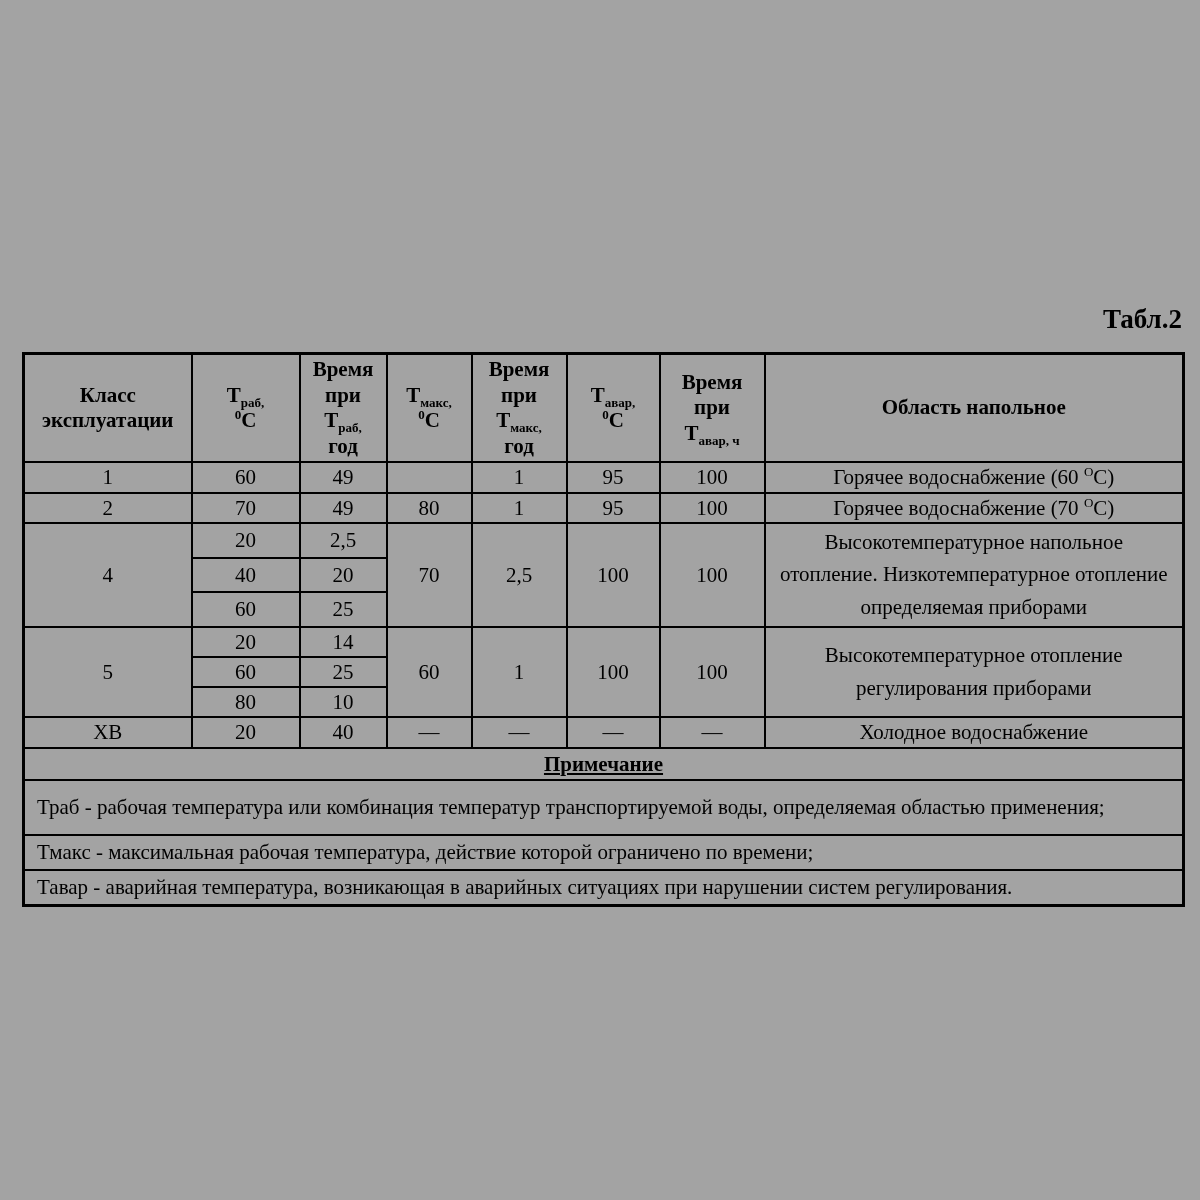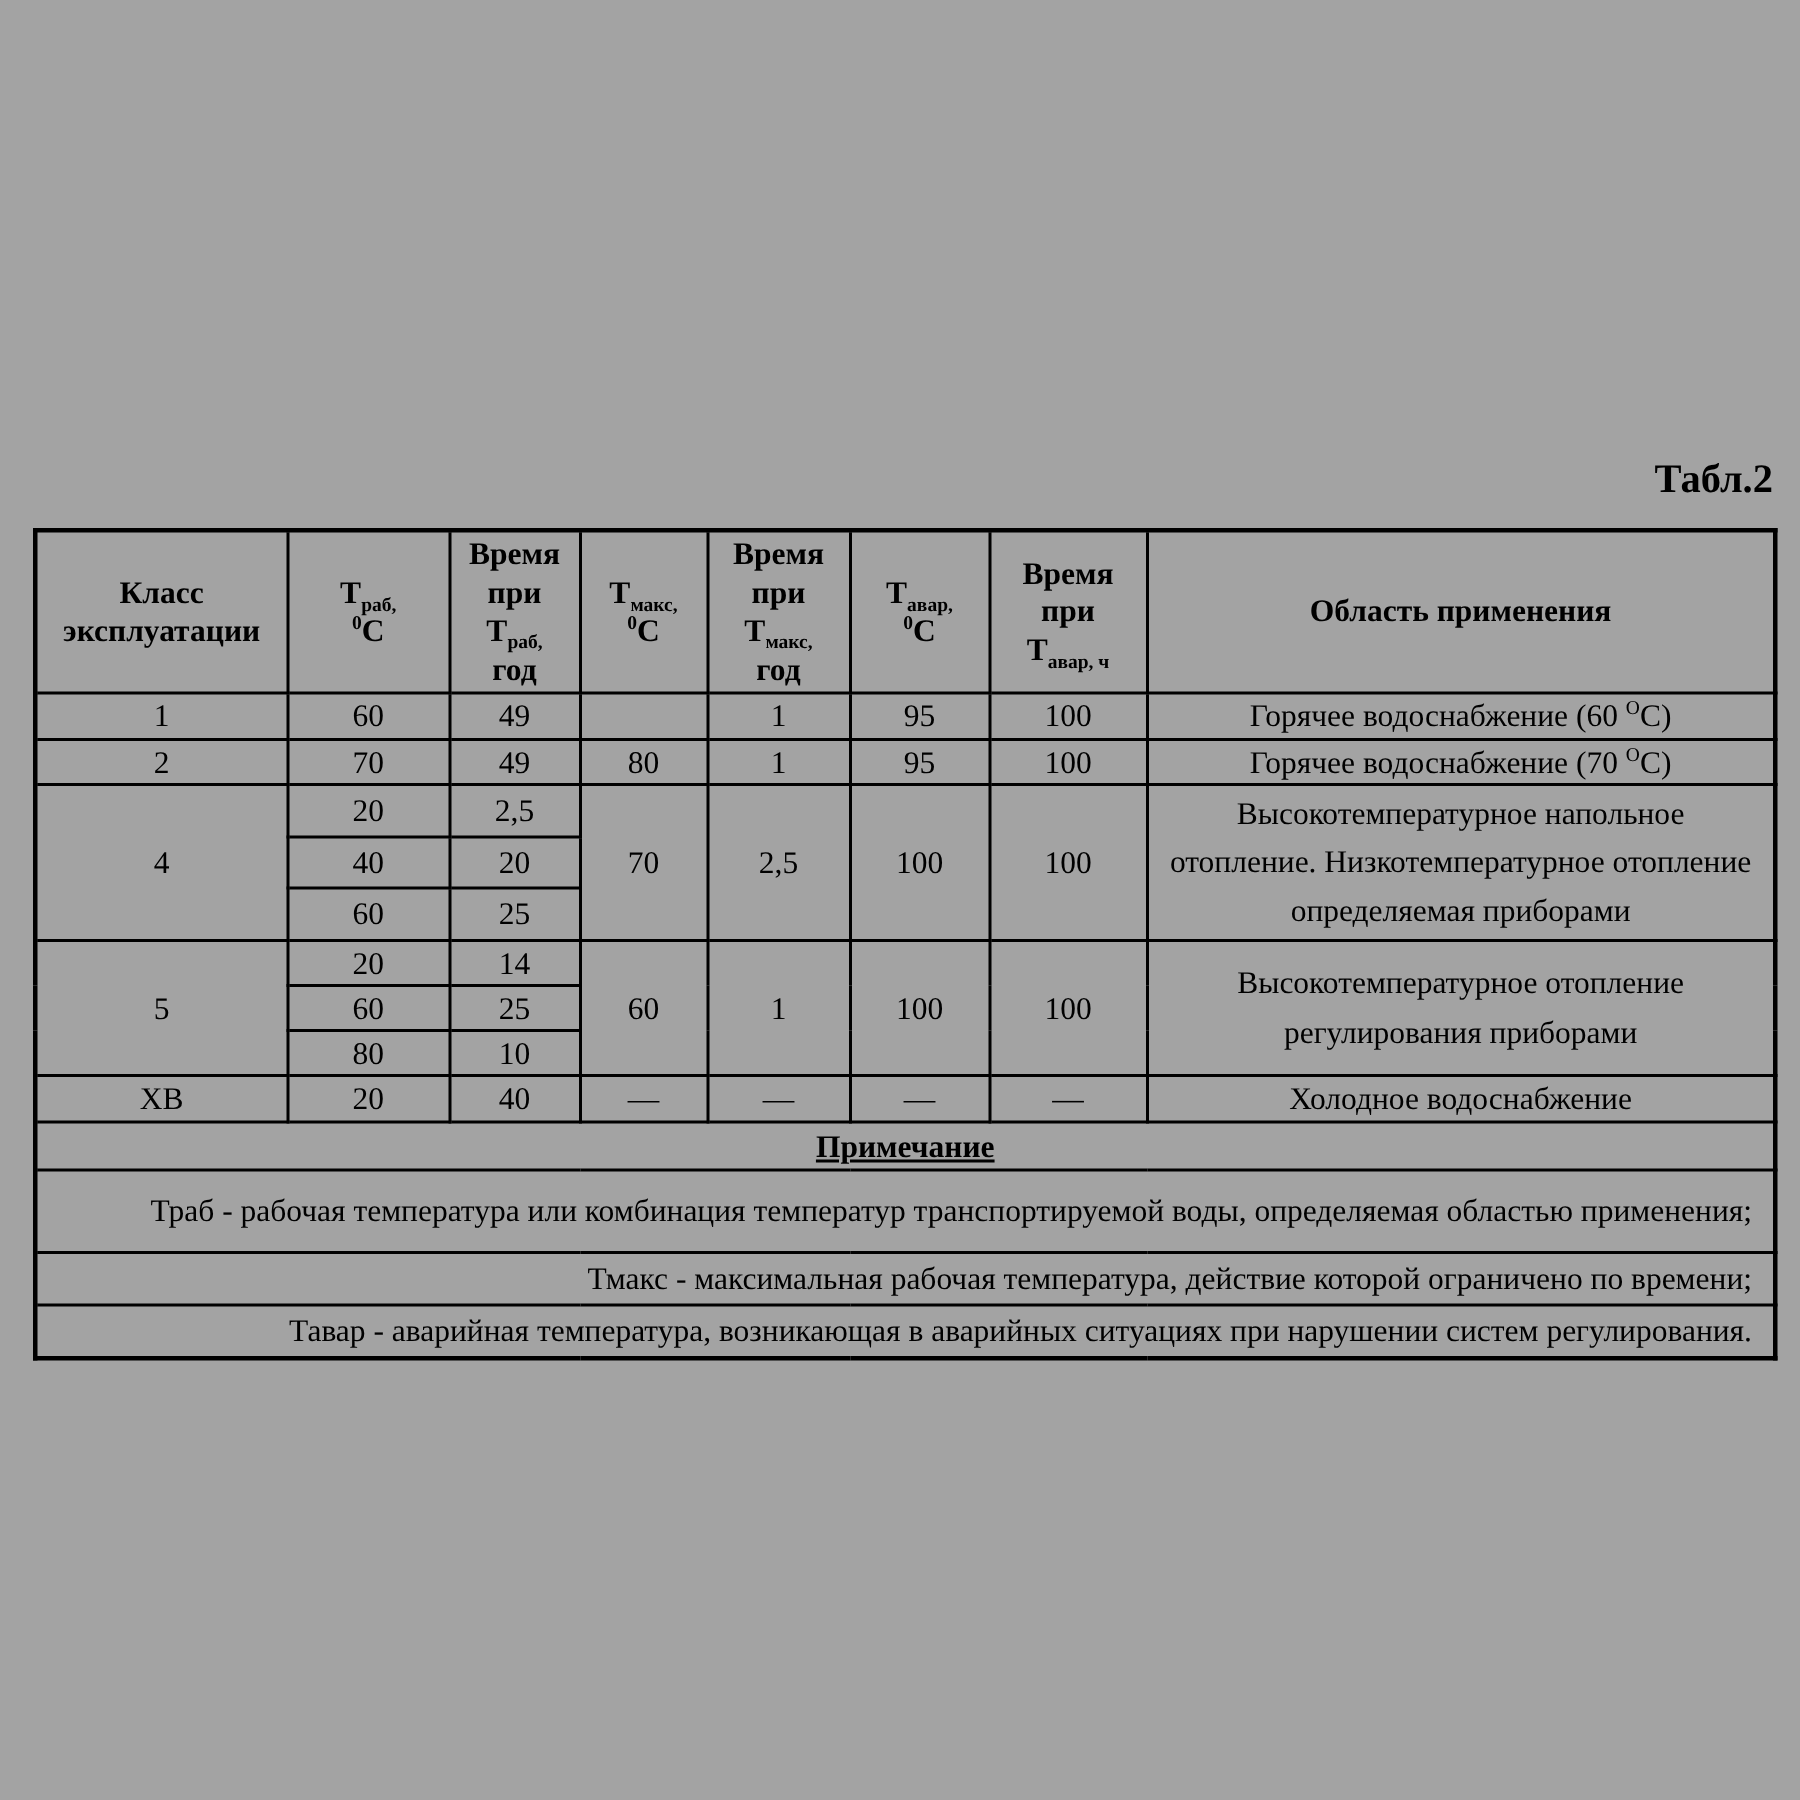--- a/index.html
+++ b/index.html
@@ -44,21 +44,21 @@
     padding:2px 2px;
   }
   table.spec td.area { padding:2px 10px; line-height:1.55; }
   table.spec td.notehdr {
     text-align:center;
     font-weight:bold;
     text-decoration:underline;
     padding:2px 12px;
   }
   table.spec td.note {
-    text-align:right;
+    text-align:left;
     padding:3px 14px 3px 12px;
     line-height:1.3;
   }
   sup { font-size:62%; line-height:0; vertical-align:super; }
   sub { font-size:62%; line-height:0; vertical-align:sub; }
 </style>
 </head>
 <body>
 
 <div class="sheet">
@@ -77,21 +77,21 @@
       </colgroup>
     <tbody>
         <tr style="height: 106px;">
           <th class="hd">Класс<br>эксплуатации</th>
           <th class="hd">Т<sub>раб,</sub><br><sup>0</sup>C</th>
           <th class="hd">Время<br>при<br>Т<sub>раб,</sub><br>год</th>
           <th class="hd">Т<sub>макс,</sub><br><sup>0</sup>C</th>
           <th class="hd">Время<br>при<br>Т<sub>макс,</sub><br>год</th>
           <th class="hd">Т<sub>авар,</sub><br><sup>0</sup>C</th>
           <th class="hd">Время<br>при<br>Т<sub>авар, ч</sub></th>
-          <th class="hd">Область применения</th>
+          <th class="hd">Область напольное</th>
         </tr>
         <tr style="height: 29px;">
           <td>1</td>
           <td>60</td>
           <td>49</td>
           <td></td>
           <td>1</td>
           <td>95</td>
           <td>100</td>
           <td>Горячее водоснабжение (60 <sup>O</sup>C)</td>

